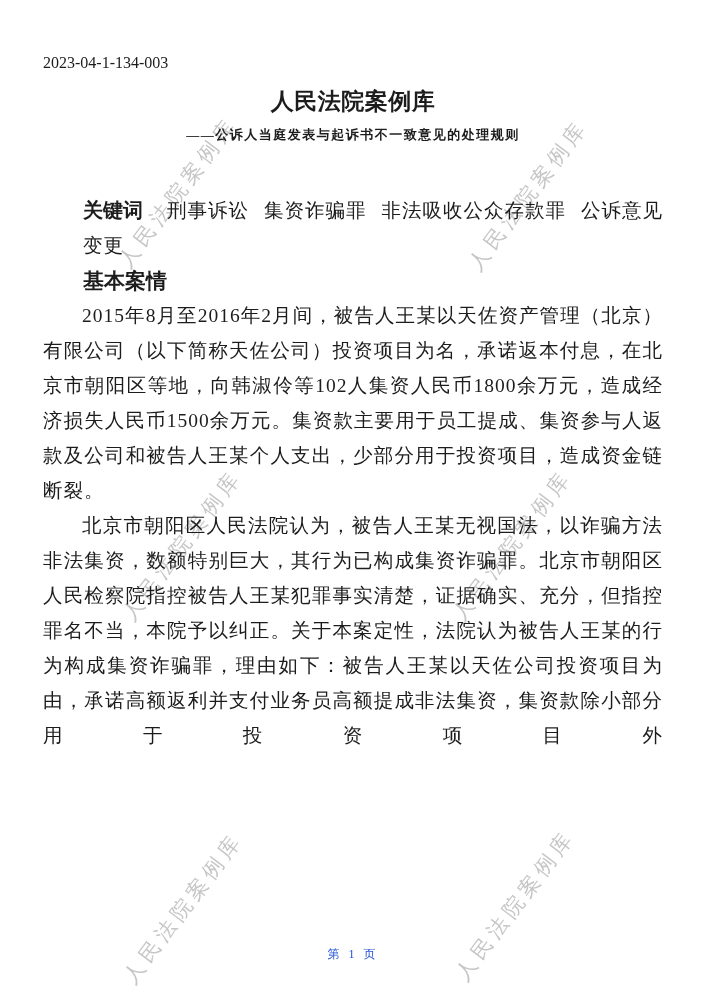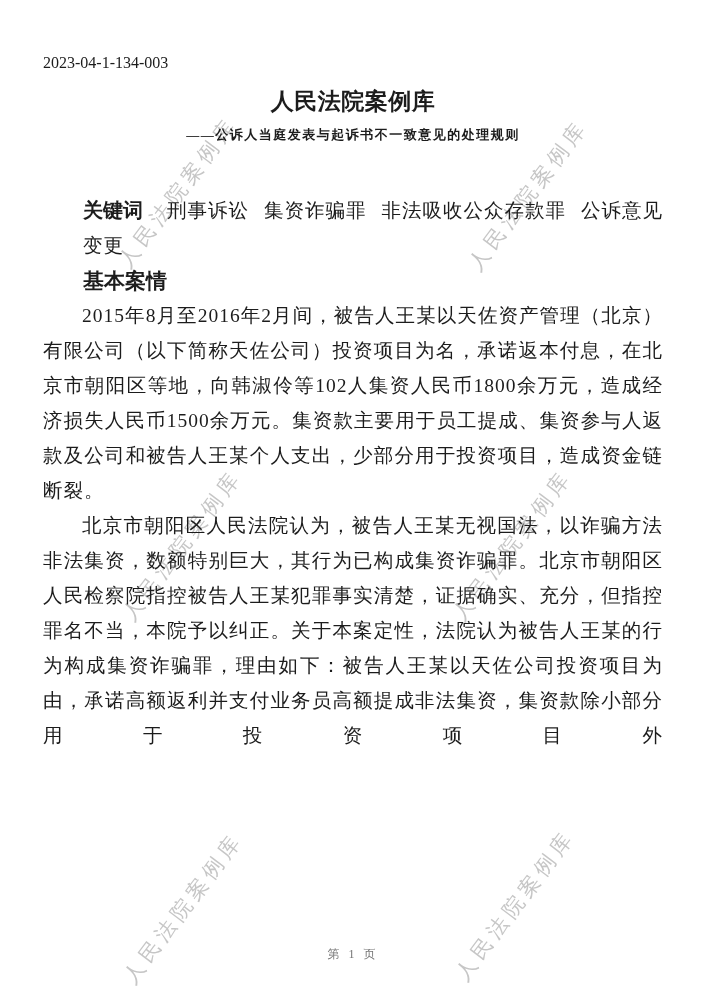--- a/index.html
+++ b/index.html
@@ -97,21 +97,21 @@
     text-indent: 2em;
   }
   .para.cut { text-align-last: justify; }
   .footer {
     position: absolute;
     left: 0; right: 0; top: 946px;
     z-index: 2;
     text-align: center;
     font-size: 12px;
     letter-spacing: 3px;
-    color: #737373;
+    color: #1d4ed8;
   }
 </style>
 </head>
 <body>
 
 <div class="page">
 
   <div class="watermark-layer">
     <div class="watermark wm-1" style="color: rgb(198, 198, 198);">人民法院案例库</div>
     <div class="watermark wm-2" style="color: rgb(198, 198, 198);">人民法院案例库</div>

